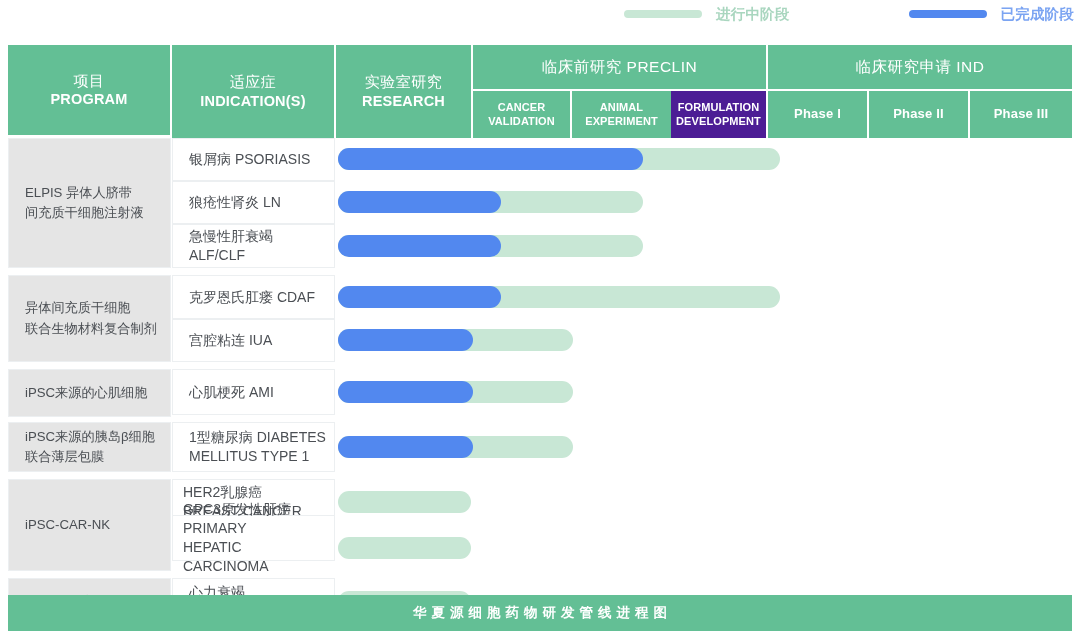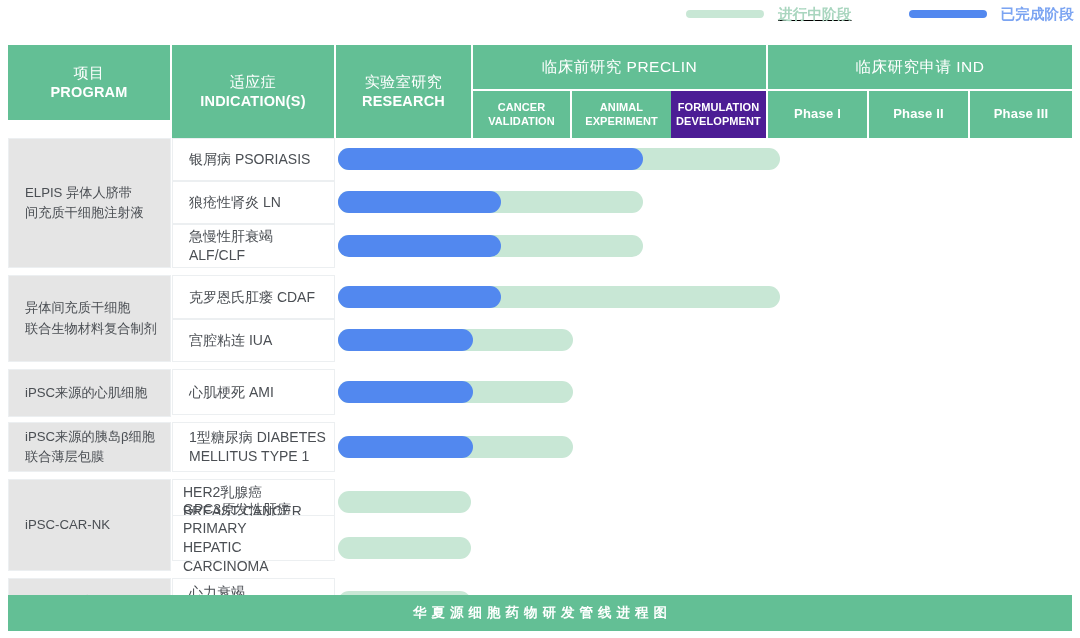--- a/index.html
+++ b/index.html
@@ -25,21 +25,21 @@
     display: flex;
     justify-content: flex-end;
     align-items: center;
     padding-right: 6px;
     box-sizing: border-box;
   }
   .legend-item {
     display: flex;
     align-items: center;
   }
-  .legend-item.ongoing { margin-right: 57px; text-decoration: underline; }
+  .legend-item.ongoing { margin-right: 119px; }
   .legend-swatch {
     width: 78px;
     height: 8px;
     border-radius: 4px;
     margin-right: 14px;
   }
   .legend-label {
     font-size: 14.5px;
     font-weight: bold;
     letter-spacing: 0.2px;
@@ -188,21 +188,21 @@
   <div class="legend-item completed">
     <span class="legend-swatch" style="background: rgb(82, 136, 239);"></span>
     <span class="legend-label" style="color: rgb(123, 164, 242);">已完成阶段</span>
   </div>
 </div>
 
 <div id="pipeline">
 
   <div id="thead">
 
-    <div class="hcell" style="left: 0px; top: 0px; width: 164px; height: 75px; background: rgb(99, 191, 149);">
+    <div class="hcell" style="left: 0px; top: 0px; width: 164px; height: 90px; background: rgb(99, 191, 149);">
       <span class="cn">项目</span>
       <span class="en">PROGRAM</span>
     </div>
 
     <div class="hcell" style="left: 164px; top: 0px; width: 164px; height: 93px; background: rgb(99, 191, 149);">
       <span class="cn">适应症</span>
       <span class="en">INDICATION(S)</span>
     </div>
 
     <div class="hcell" style="left: 328px; top: 0px; width: 137px; height: 93px; background: rgb(99, 191, 149);">

